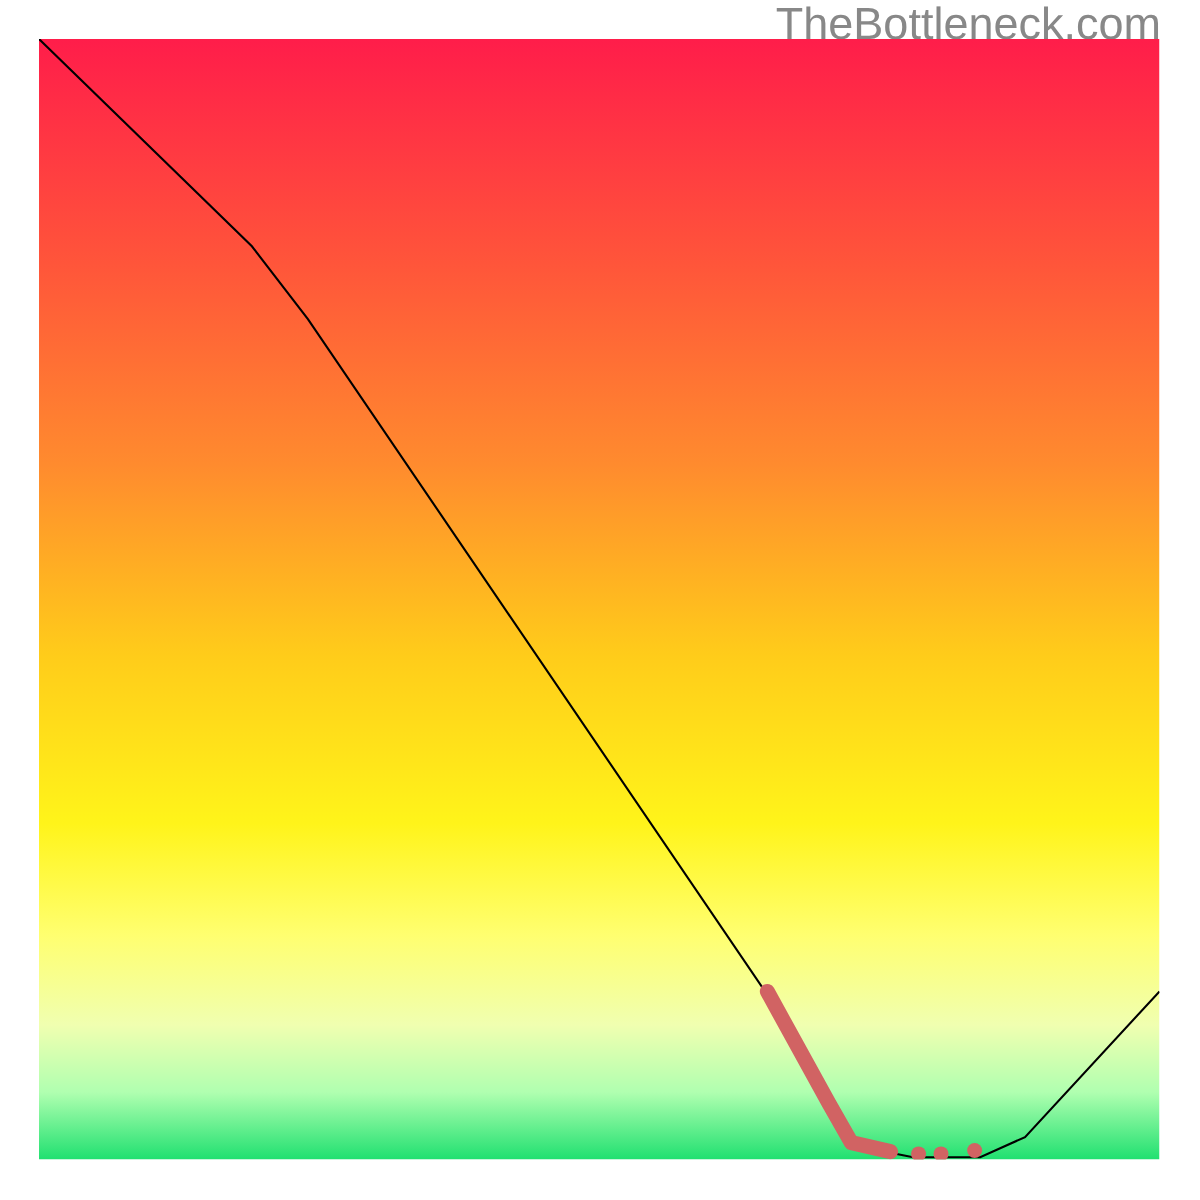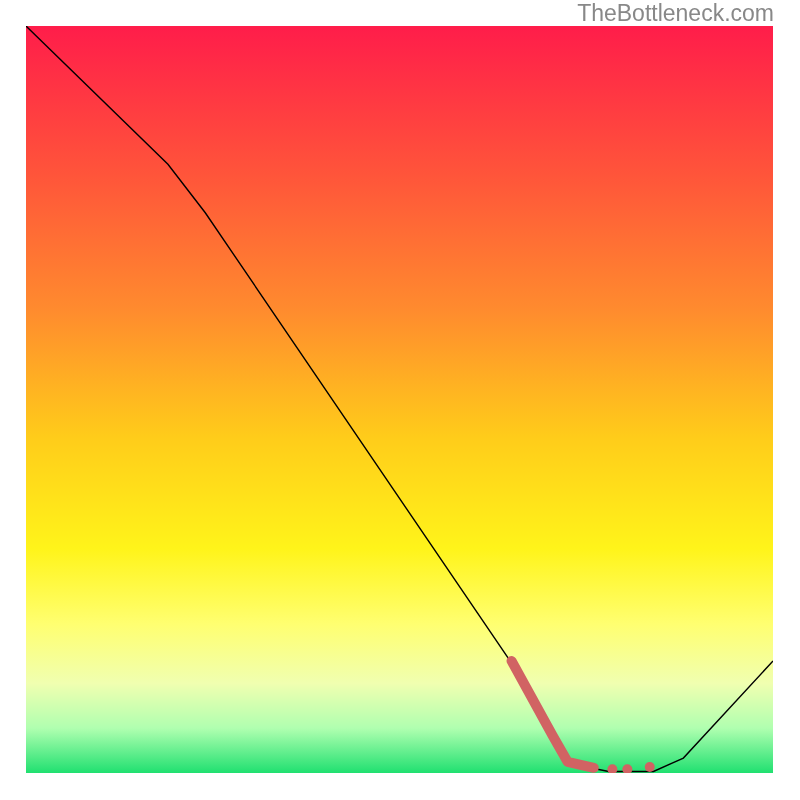--- a/index.html
+++ b/index.html
@@ -13,21 +13,21 @@
   }
   .wrap {
     position: relative;
     width: 800px;
     height: 800px;
   }
   .watermark {
     position: absolute;
     top: 0;
     right: 26px;
-    font-size: 23px;
+    font-size: 30px;
     font-weight: 400;
     color: #888888;
     letter-spacing: 0;
   }
   .plot {
     position: absolute;
     left: 26px;
     top: 26px;
     width: 747px;
     height: 747px;

